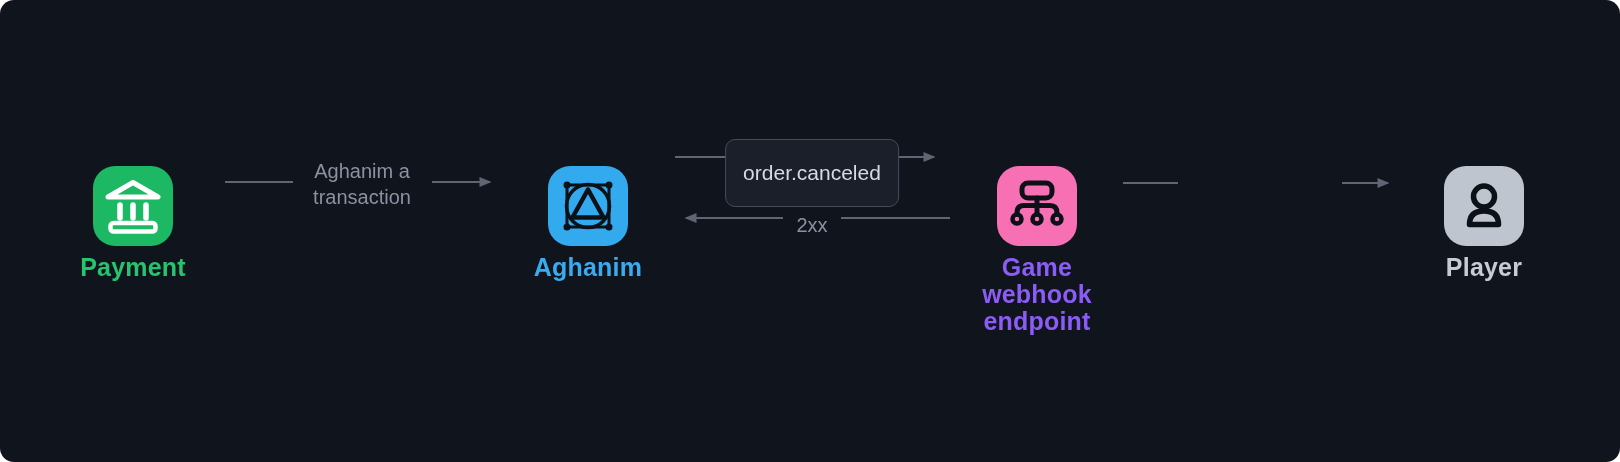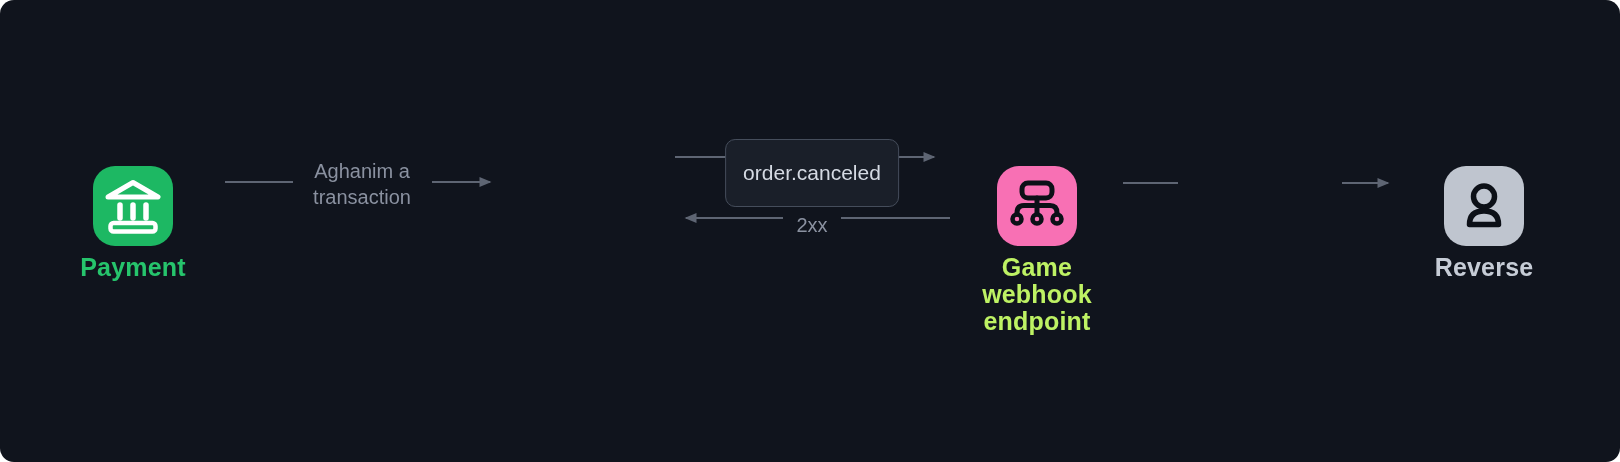--- a/index.html
+++ b/index.html
@@ -85,43 +85,57 @@
         <path d="M15 31 L40 16.5 L65 31 Z" stroke-width="5"></path>
         <path d="M27 39 V52" stroke-width="5.5"></path>
         <path d="M40 39 V52" stroke-width="5.5"></path>
         <path d="M53 39 V52" stroke-width="5.5"></path>
         <rect x="17.5" y="57" width="45" height="8.5" rx="3" stroke-width="4.5"></rect>
       </svg>
     </div>
     <div class="node-label" style="color: rgb(38, 196, 108);">Payment</div>
   </div>
 
+  <div class="node" style="left:548px">
+    <div class="icon" style="background: rgb(51, 169, 238); color: rgb(12, 16, 23);">
+      <svg viewBox="0 0 80 80" fill="none" stroke="currentColor">
+        <rect x="19" y="19" width="42" height="42" stroke-width="3"></rect>
+        <circle cx="40" cy="40" r="21.5" stroke-width="3.5"></circle>
+        <path d="M40 23.5 L55.5 51.5 L24.5 51.5 Z" stroke-width="4.5" stroke-linejoin="round"></path>
+        <circle cx="19" cy="19" r="3.5" fill="currentColor" stroke="none"></circle>
+        <circle cx="61" cy="19" r="3.5" fill="currentColor" stroke="none"></circle>
+        <circle cx="19" cy="61" r="3.5" fill="currentColor" stroke="none"></circle>
+        <circle cx="61" cy="61" r="3.5" fill="currentColor" stroke="none"></circle>
+      </svg>
+    </div>
+    <div class="node-label" style="color: rgb(59, 171, 240);">Aghanim</div>
+  </div>
 
   <div class="node" style="left:997px">
     <div class="icon" style="background: rgb(248, 112, 180); color: rgb(12, 16, 23);">
       <svg viewBox="0 0 80 80" fill="none" stroke="currentColor" stroke-linecap="round">
         <rect x="25" y="17" width="30" height="15" rx="6" stroke-width="5"></rect>
         <path d="M40 32 V47" stroke-width="5"></path>
         <path d="M20 48 V47 Q20 39.5 27 39.5 H53 Q60 39.5 60 47 V48" stroke-width="5" stroke-linejoin="round"></path>
         <circle cx="20" cy="53" r="4.5" stroke-width="4.5"></circle>
         <circle cx="40" cy="53" r="4.5" stroke-width="4.5"></circle>
         <circle cx="60" cy="53" r="4.5" stroke-width="4.5"></circle>
       </svg>
     </div>
-    <div class="node-label wrap3" style="color: #bef264;">Game webhook endpoint</div>
+    <div class="node-label wrap3" style="color: #8b5cf6;">Game webhook endpoint</div>
   </div>
 
   <div class="node" style="left:1444px">
     <div class="icon" style="background: rgb(191, 197, 207); color: rgb(12, 16, 23);">
       <svg viewBox="0 0 80 80" fill="none" stroke="currentColor" stroke-linejoin="round">
         <circle cx="40" cy="30.5" r="10.5" stroke-width="5.5"></circle>
         <path d="M25.5 58.5 Q25.5 45 40 45 Q54.5 45 54.5 58.5 Z" stroke-width="5.5"></path>
       </svg>
     </div>
-    <div class="node-label" style="color: rgb(198, 204, 214);">Reverse</div>
+    <div class="node-label" style="color: rgb(198, 204, 214);">Player</div>
   </div>
 
   <div class="edge-label" style="left:362px; top:158px; width:130px">Aghanim a transaction</div>
 
   <div class="badge" style="left:812px; top:139px">order.canceled</div>
 
   <div class="edge-label" style="left:812px; top:212px; width:80px">2xx</div>
 
 
 </div>

